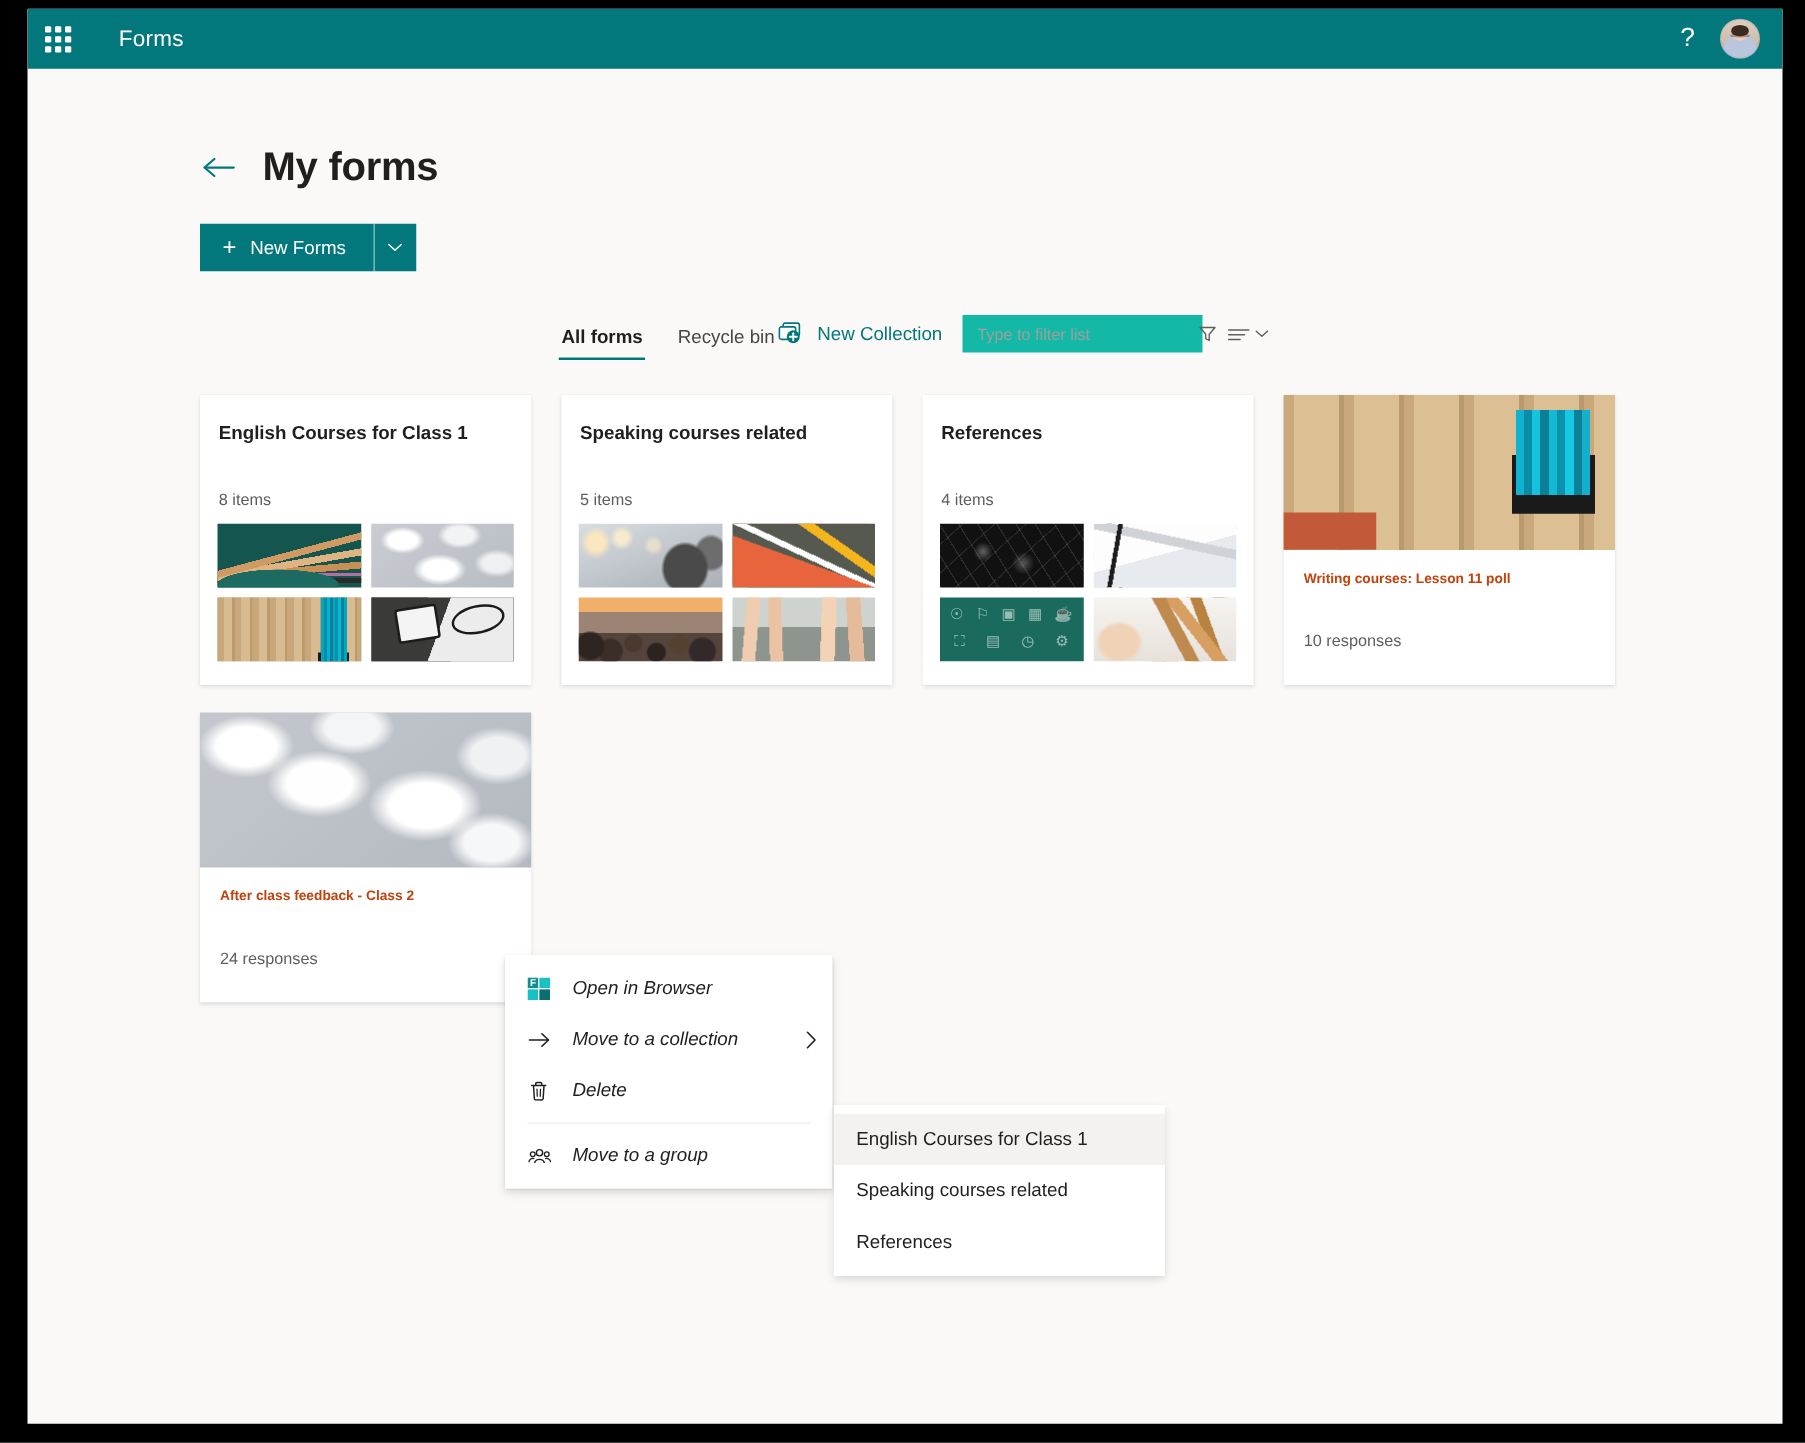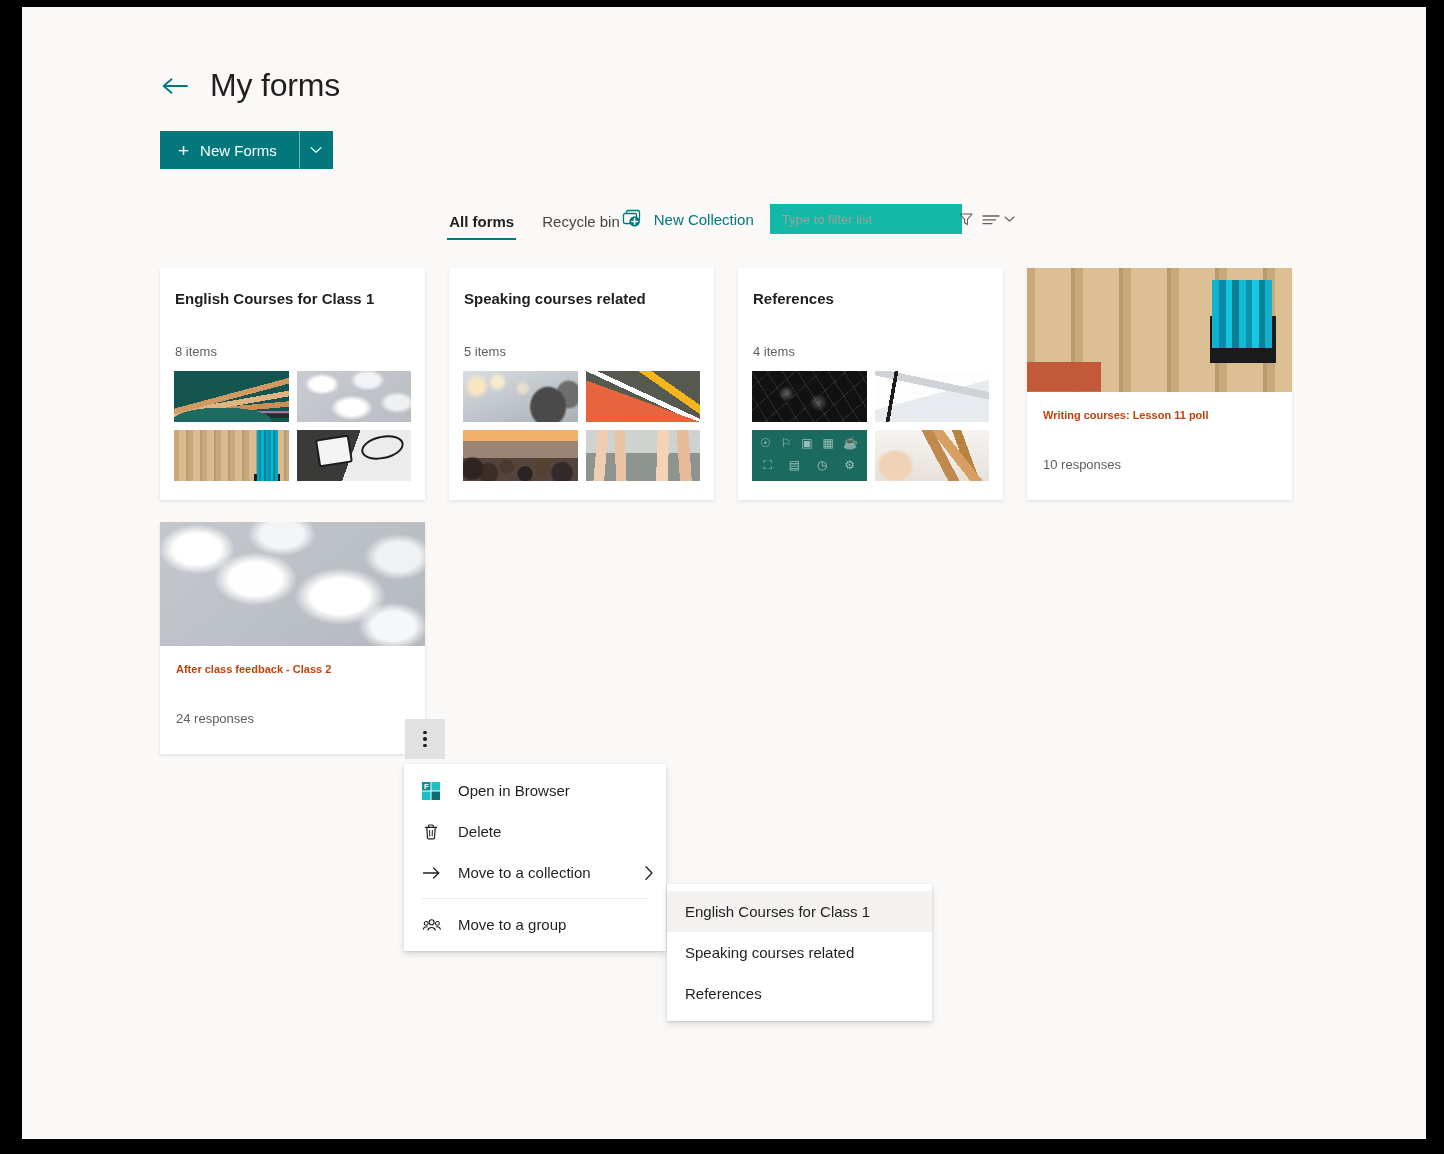--- a/index.html
+++ b/index.html
@@ -76,21 +76,21 @@
   .page { padding: 0 0 0 0; }
   .title-row {
     display: flex; align-items: center;
     margin: 60px 0 0 138px;
   }
   .back-arrow {
     width: 30px; height: 30px; margin-right: 20px;
     color: #03787c; cursor: pointer;
     display: flex; align-items: center; justify-content: center;
   }
-  .page-title { font-size: 32px; color: #201f1e; font-weight: 400; letter-spacing: -.2px; text-align: right; }
+  .page-title { font-size: 32px; color: #201f1e; font-weight: 700; letter-spacing: -.2px; text-align: right; }
 
   .newform-row { margin: 27px 0 0 138px; display: flex; }
   .newform-btn {
     background: #03787c; color: #fff;
     height: 38px; padding: 0 22px 0 18px;
     display: flex; align-items: center; gap: 11px;
     font-size: 15px; cursor: pointer; border: none;
     font-family: inherit;
   }
   .newform-split {
@@ -316,21 +316,21 @@
   }
   .ctx-item {
     height: 41px; display: flex; align-items: center;
     padding: 0 12px 0 18px; font-size: 15px; color: #201f1e;
     cursor: pointer; position: relative;
   }
   .ctx-ico {
     width: 26px; display: flex; align-items: center; justify-content: flex-start;
     color: #201f1e; margin-right: 10px;
   }
-  .ctx-label { flex: 1; }
+  .ctx-label { flex: 1; font-style: italic; }
   .ctx-chevron { color: #201f1e; display: flex; align-items: center; }
   .ctx-divider { height: 1px; background: #edebe9; margin: 5px 18px 5px 18px; }
 
   .ctx-sub {
     position: absolute; left: 645px; top: 877px;
     width: 265px; background: #ffffff;
     box-shadow: 0 3.2px 7.2px rgba(0,0,0,.13), 0 .6px 1.8px rgba(0,0,0,.11);
     padding: 7px 0; z-index: 21;
   }
   .ctx-sub-item {
@@ -339,20 +339,40 @@
   }
   .ctx-sub-item.highlight { background: #f3f2f1; }
 
   svg { display: block; }
 </style>
 </head>
 <body>
 
 <div id="app">
 
+  <div class="suitebar">
+    <div class="waffle">
+      <div class="waffle-grid">
+        <i></i>
+          <i></i>
+          <i></i>
+          <i></i>
+          <i></i>
+          <i></i>
+          <i></i>
+          <i></i>
+          <i></i>
+      </div>
+    </div>
+    <div class="suite-title">Forms</div>
+    <div class="suite-right">
+      <div class="help-btn">?</div>
+      <div class="avatar"></div>
+    </div>
+  </div>
 
   <div class="page">
 
     <div class="title-row">
       <div class="back-arrow">
         <svg width="28" height="20" viewBox="0 0 28 20">
           <path d="M10.5 3.2 L2.6 10 L10.5 16.8" fill="none" stroke="#03787c" stroke-width="1.8" stroke-linecap="round" stroke-linejoin="round"></path>
           <line x1="2.8" y1="10" x2="26" y2="10" stroke="#03787c" stroke-width="1.8" stroke-linecap="round"></line>
         </svg>
       </div>
@@ -503,44 +523,44 @@
           <rect x="9.5" y="9.5" width="8.5" height="8.5" fill="#0b6e70"></rect>
           <text x="2" y="7" font-family="Liberation Sans, sans-serif" font-size="8" fill="#ffffff" font-weight="bold">F</text>
         </svg>
       </span>
       <span class="ctx-label">Open in Browser</span>
     </div>
 
 
     <div class="ctx-item">
       <span class="ctx-ico">
+        <svg width="19" height="16" viewBox="0 0 19 16">
+          <line x1="1.5" y1="8" x2="16.5" y2="8" stroke="#201f1e" stroke-width="1.3" stroke-linecap="round"></line>
+          <path d="M11.5 3 L16.8 8 L11.5 13" fill="none" stroke="#201f1e" stroke-width="1.3" stroke-linecap="round" stroke-linejoin="round"></path>
+        </svg>
+      </span>
+      <span class="ctx-label">Move to a collection</span>
+      <span class="ctx-chevron">
+        <svg width="10" height="16" viewBox="0 0 10 16">
+          <path d="M2 1.8 L8 8 L2 14.2" fill="none" stroke="#201f1e" stroke-width="1.3" stroke-linecap="round" stroke-linejoin="round"></path>
+        </svg>
+      </span>
+    </div>
+
+    <div class="ctx-item">
+      <span class="ctx-ico">
         <svg width="18" height="18" viewBox="0 0 18 18">
           <path d="M3.4 4.4 H14.6" stroke="#201f1e" stroke-width="1.2" stroke-linecap="round"></path>
           <path d="M6.6 4.4 V3 A1 1 0 0 1 7.6 2 H10.4 A1 1 0 0 1 11.4 3 V4.4" fill="none" stroke="#201f1e" stroke-width="1.2"></path>
           <path d="M4.8 4.4 L5.5 15 A1 1 0 0 0 6.5 15.9 H11.5 A1 1 0 0 0 12.5 15 L13.2 4.4" fill="none" stroke="#201f1e" stroke-width="1.2"></path>
           <line x1="7.6" y1="7" x2="7.8" y2="13.4" stroke="#201f1e" stroke-width="1"></line>
           <line x1="10.4" y1="7" x2="10.2" y2="13.4" stroke="#201f1e" stroke-width="1"></line>
         </svg>
       </span>
       <span class="ctx-label">Delete</span>
-    </div>
-
-    <div class="ctx-item">
-      <span class="ctx-ico">
-        <svg width="19" height="16" viewBox="0 0 19 16">
-          <line x1="1.5" y1="8" x2="16.5" y2="8" stroke="#201f1e" stroke-width="1.3" stroke-linecap="round"></line>
-          <path d="M11.5 3 L16.8 8 L11.5 13" fill="none" stroke="#201f1e" stroke-width="1.3" stroke-linecap="round" stroke-linejoin="round"></path>
-        </svg>
-      </span>
-      <span class="ctx-label">Move to a collection</span>
-      <span class="ctx-chevron">
-        <svg width="10" height="16" viewBox="0 0 10 16">
-          <path d="M2 1.8 L8 8 L2 14.2" fill="none" stroke="#201f1e" stroke-width="1.3" stroke-linecap="round" stroke-linejoin="round"></path>
-        </svg>
-      </span>
     </div>
 
     <div class="ctx-divider"></div>
 
     <div class="ctx-item">
       <span class="ctx-ico">
         <svg width="20" height="16" viewBox="0 0 20 16">
           <circle cx="9.6" cy="5.2" r="2.5" fill="none" stroke="#201f1e" stroke-width="1.15"></circle>
           <path d="M5.6 13.4 A4.2 4.2 0 0 1 13.6 13.4" fill="none" stroke="#201f1e" stroke-width="1.15"></path>
           <circle cx="4.2" cy="6.4" r="1.9" fill="none" stroke="#201f1e" stroke-width="1.05"></circle>

